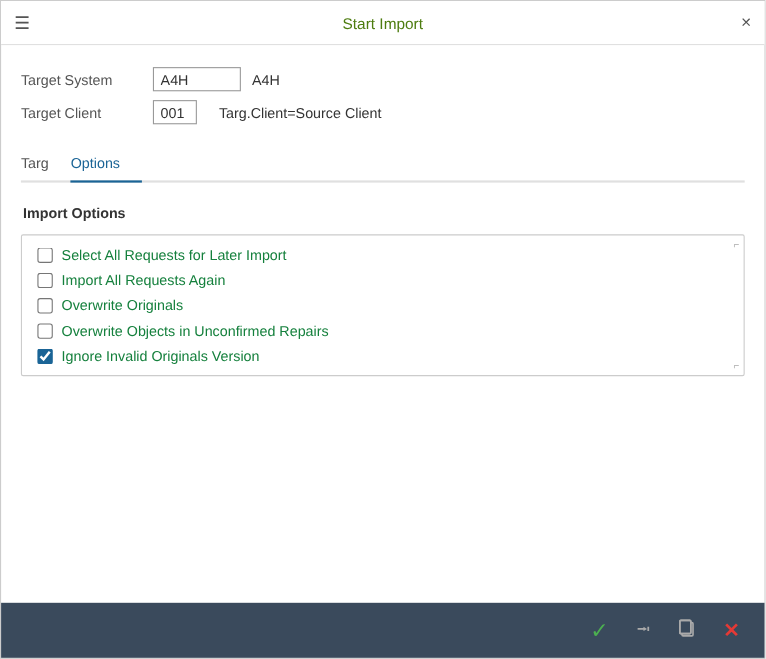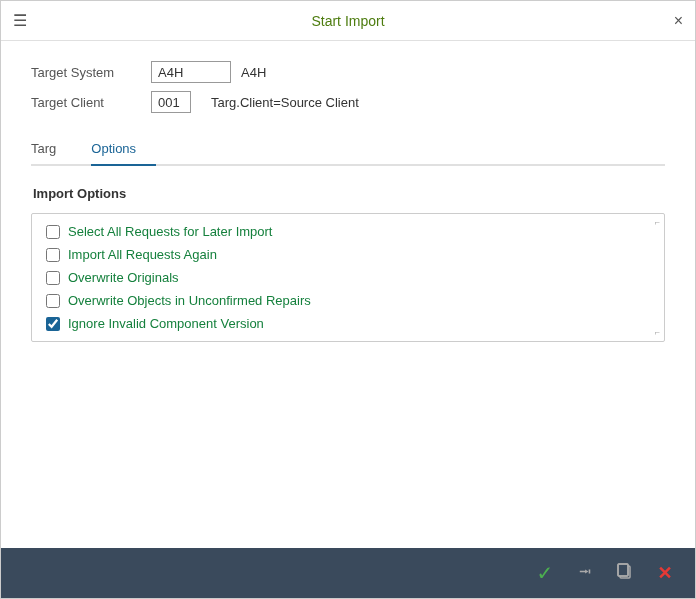--- a/index.html
+++ b/index.html
@@ -53,21 +53,21 @@
     .close-btn {
       font-size: 16px;
       color: #555;
       cursor: pointer;
       background: none;
       border: none;
       line-height: 1;
     }
     .content {
       flex: 1;
-      padding: 20px 30px;
+      padding: 20px 18px;
       overflow-y: auto;
     }
     .field-row {
       display: flex;
       align-items: center;
       margin-bottom: 8px;
     }
     .field-label {
       width: 120px;
       color: #555;
@@ -97,21 +97,20 @@
       font-size: 13px;
       color: #555;
       cursor: pointer;
       border: none;
       background: none;
       position: relative;
     }
     .tab.active {
       color: #1a6496;
       font-weight: normal;
-      margin-left: 15px;
     }
     .tab.active::after {
       content: '';
       position: absolute;
       bottom: -2px;
       left: 0;
       right: 0;
       height: 2px;
       background: #1a6496;
     }
@@ -217,21 +216,21 @@
       <div class="checkbox-row">
         <input type="checkbox" style="">
         <span class="checkbox-label">Overwrite Originals</span>
       </div>
       <div class="checkbox-row">
         <input type="checkbox" style="">
         <span class="checkbox-label">Overwrite Objects in Unconfirmed Repairs</span>
       </div>
       <div class="checkbox-row">
         <input type="checkbox" checked="" style="">
-        <span class="checkbox-label">Ignore Invalid Component Version</span>
+        <span class="checkbox-label">Ignore Invalid Originals Version</span>
 
         <span style="position:absolute;right:4px;top:4px;color:#aaa;font-size:9px;line-height:1;">⌐</span>
         <span style="position:absolute;right:4px;bottom:4px;color:#aaa;font-size:9px;line-height:1;">⌐</span>
       </div>
     </div>
   </div>
 
   <div class="footer-bar">
     <button class="footer-btn">
       <span class="check-icon">✓</span>

